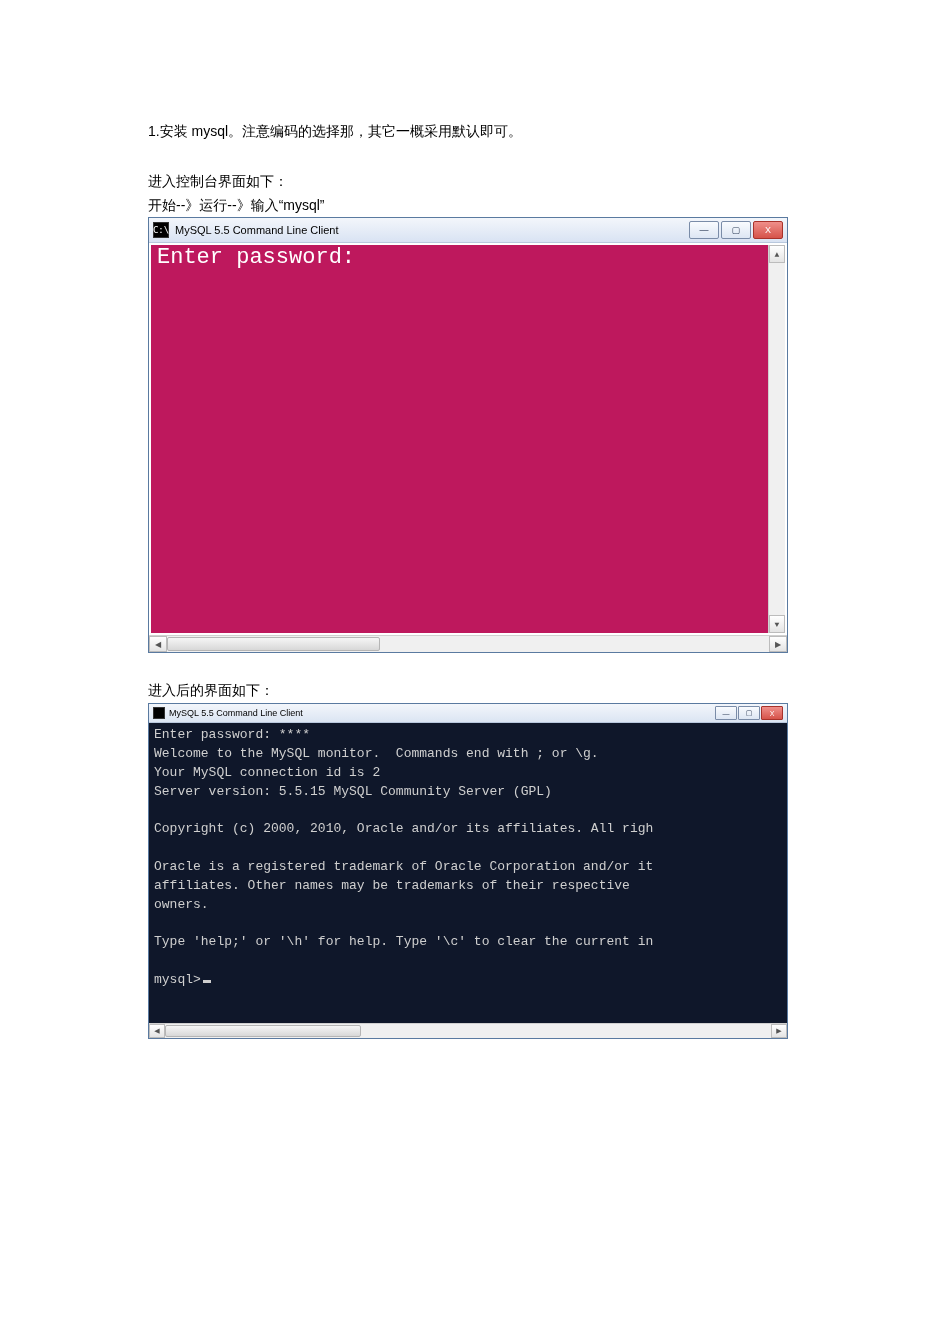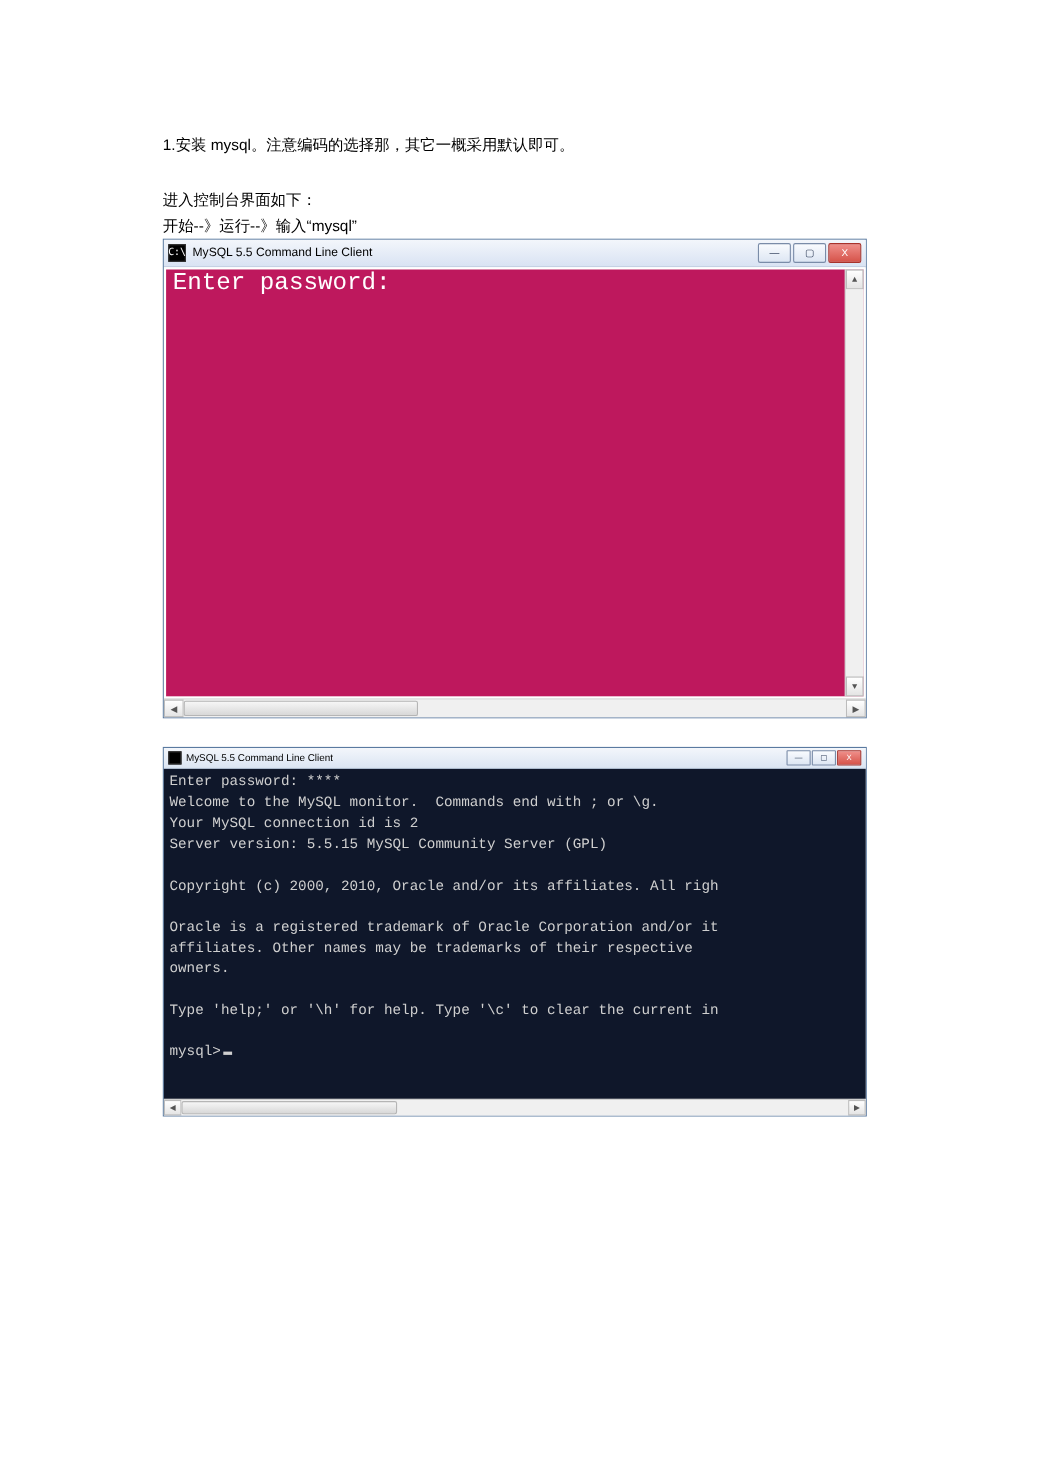--- a/index.html
+++ b/index.html
@@ -251,20 +251,21 @@
       <div class="arrow">◀</div>
       <div class="track">
         <div class="thumb"></div>
       </div>
       <div class="arrow">▶</div>
     </div>
   </div>
 
   <div class="gap-med"></div>
 
+  <p class="para">进入后的界面如下：</p>
 
   <div class="win win2">
     <div class="win2-title">
       <span class="ico"></span>
       <span>MySQL 5.5 Command Line Client</span>
       <span class="spacer"></span>
       <span class="winbtn2">—</span>
       <span class="winbtn2">▢</span>
       <span class="winbtn2 close">X</span>
     </div>

